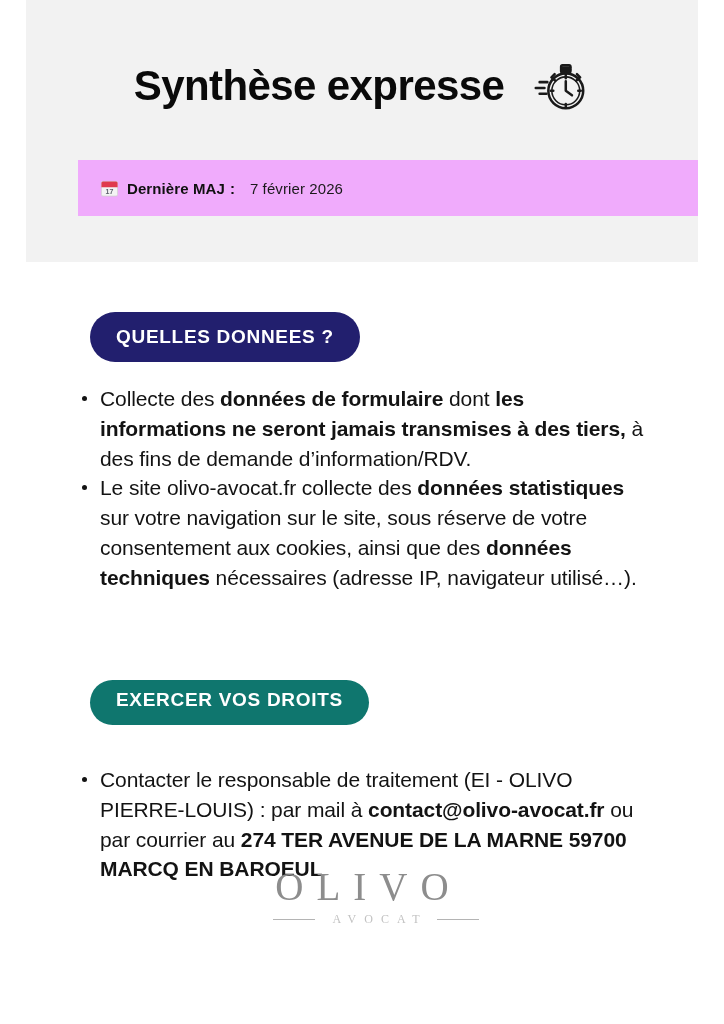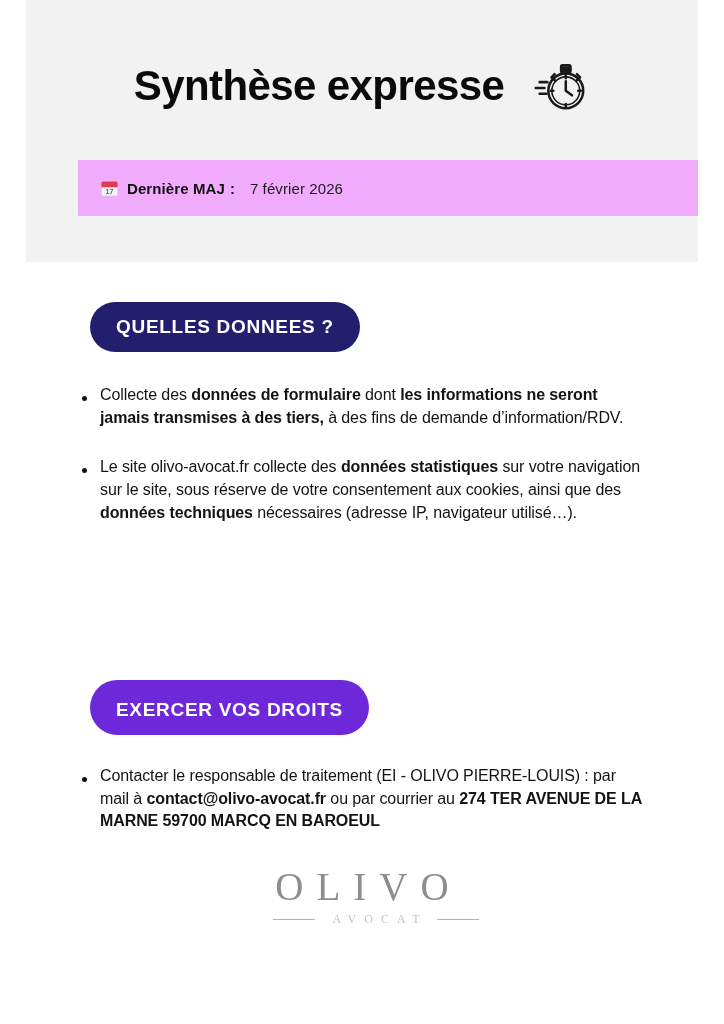--- a/index.html
+++ b/index.html
@@ -107,54 +107,53 @@
     color: #ffffff;
     font-size: 19px;
     font-weight: bold;
     letter-spacing: 0.7px;
     line-height: 1;
     white-space: nowrap;
   }
   .badge-navy {
     position: absolute;
     left: 90px;
-    top: 40px;
+    top: 50px;
     background: #221F6E;
     padding: 15px 26px 16px 26px;
   }
   .badge-green {
     position: absolute;
     left: 90px;
     top: 418px;
-    background: #6d28d9;
-    padding: 20px 26px 16px 26px;
+    background: #0f766e;
+    padding: 10px 26px 16px 26px;
   }
 
   .bullet-list {
     position: absolute;
     left: 0;
     width: 724px;
     list-style: none;
     margin: 0;
     padding: 0;
   }
   .bullet-list.list-1 { top: 122px; }
   .bullet-list.list-2 { top: 503px; }
 
   .bullet-item {
     position: relative;
     padding-left: 24px;
     margin: 0 76px 0 76px;
-    font-size: 16px;
+    font-size: 21px;
     line-height: 1.42;
     color: #131313;
     letter-spacing: -0.1px;
   }
   .bullet-item + .bullet-item {
-    margin-top: 27px;
   }
   .bullet-item::before {
     content: "";
     position: absolute;
     left: 6px;
     top: 12px;
     width: 5px;
     height: 5px;
     border-radius: 50%;
     background: #131313;

